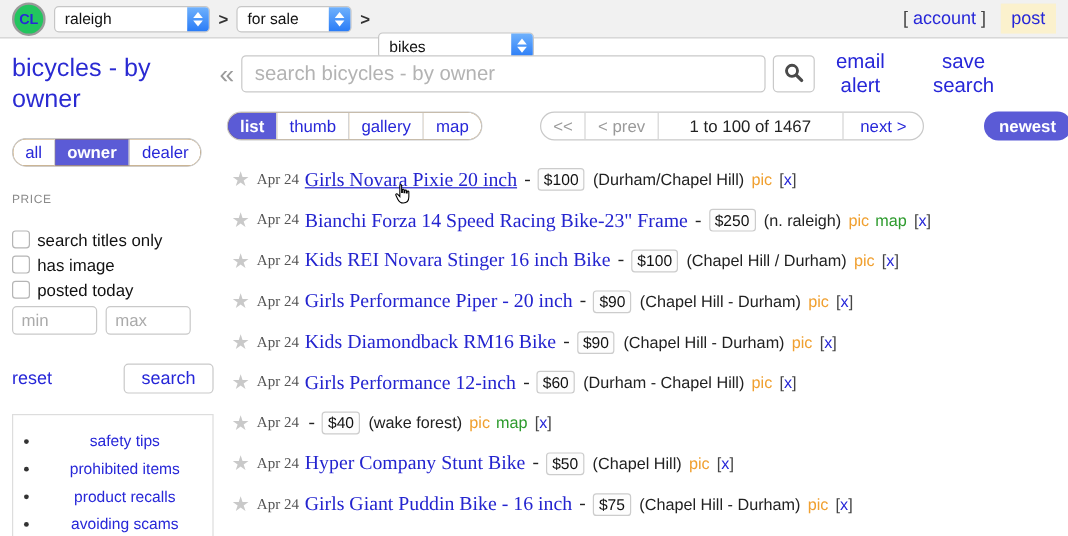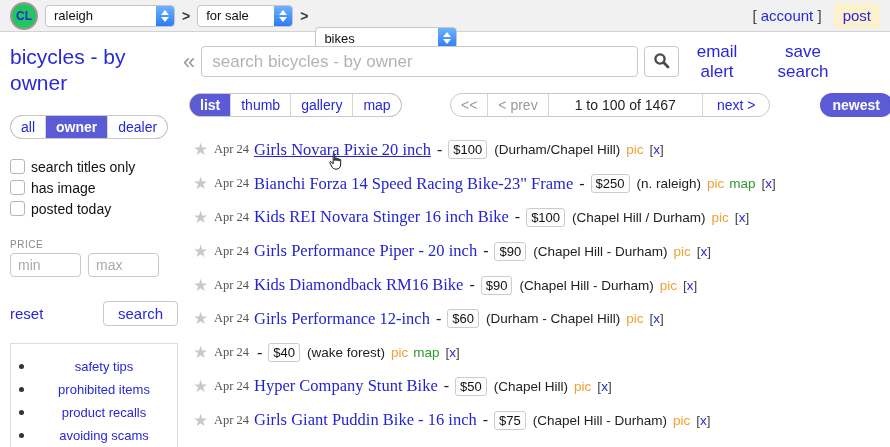--- a/index.html
+++ b/index.html
@@ -133,21 +133,21 @@
       </div>
       <span class="crumb-sep">&gt;</span>
       <div class="mac-select" style="width: 96px;">
         <span>for sale</span>
         <span class="stepper">
           <span class="tri-up"></span>
           <span class="tri-dn"></span>
         </span>
       </div>
       <span class="crumb-sep">&gt;</span>
-      <div class="mac-select" style="width: 142px; margin-top: 45px;">
+      <div class="mac-select" style="width: 130px; margin-top: 45px;">
         <span>bikes</span>
         <span class="stepper">
           <span class="tri-up"></span>
           <span class="tri-dn"></span>
         </span>
       </div>
     </div>
   <div id="topbar-right">
     <span>
       <span class="bracket">[</span>
@@ -158,35 +158,35 @@
   </div>
 </div>
 
 <div id="sidebar">
   <div id="side-title">bicycles - by owner</div>
   <div class="seg" id="owner-tabs">
       <span class="seg-item">all</span>
       <span class="seg-item sel">owner</span>
       <span class="seg-item">dealer</span>
     </div>
+  <div id="price-label">PRICE</div>
   <div id="filters">
       <label class="filter-row">
         <span class="cb"></span>
         <span>search titles only</span>
       </label>
       <label class="filter-row">
         <span class="cb"></span>
         <span>has image</span>
       </label>
       <label class="filter-row">
         <span class="cb"></span>
         <span>posted today</span>
       </label>
     </div>
-  <div id="price-label">PRICE</div>
   <div id="price-row">
     <input class="price-input" placeholder="min" style="">
     <input class="price-input" placeholder="max" style="">
   </div>
   <div id="reset-row">
     <a id="reset-link">reset</a>
     <button id="search-btn">search</button>
   </div>
   <div id="side-links">
       <ul id="side-links-ul">

